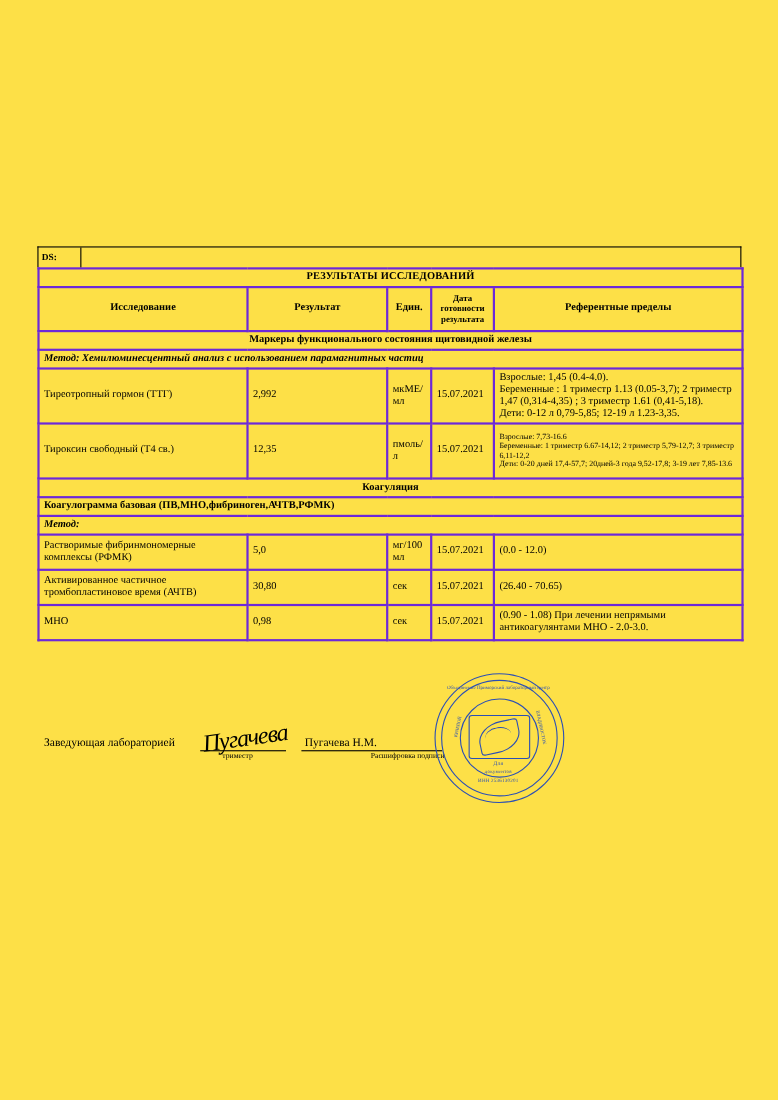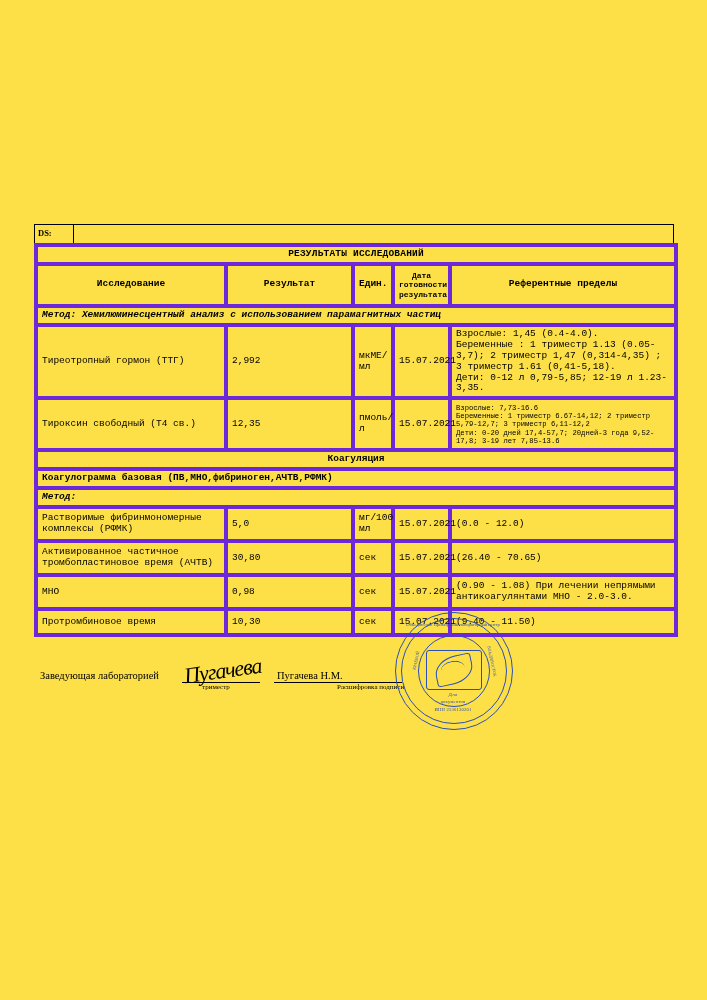--- a/index.html
+++ b/index.html
@@ -52,26 +52,25 @@
     padding: 3px 0 0 4px;
     box-sizing: border-box;
   }
 
   table.res {
     border-collapse: collapse;
     width: 640px;
     table-layout: fixed;
   }
   table.res td, table.res th {
-    border: 4px solid #6d28d9;
+    border: 2px solid #6d28d9;
     vertical-align: middle;
     padding: 2px 4px;
     font-size: 9.5px;
     line-height: 1.15;
-    font-family: Liberation Mono, monospace;
   }
   .title-row td {
     text-align: center;
     font-weight: bold;
     font-size: 13px;
     padding: 4px 0 5px 0;
     letter-spacing: 0.2px;
   }
   .head-row td {
     text-align: center;
@@ -276,20 +275,23 @@
           <td colspan="5">РЕЗУЛЬТАТЫ ИССЛЕДОВАНИЙ</td>
         </tr>
         <tr class="head-row">
           <td>Исследование</td>
           <td>Результат</td>
           <td>Един.</td>
           <td class="small">Дата готовности результата</td>
           <td>Референтные пределы</td>
         </tr>
 
+        <tr class="section-row">
+          <td colspan="5">Маркеры функционального состояния щитовидной железы</td>
+        </tr>
         <tr class="method-row">
           <td colspan="5">Метод: Хемилюминесцентный анализ с использованием парамагнитных частиц</td>
         </tr>
 
         <tr class="row-tall">
           <td class="name-cell">Тиреотропный гормон (ТТГ)</td>
           <td class="val-cell">2,992</td>
           <td class="unit-cell">мкМЕ/мл</td>
           <td class="date-cell">15.07.2021</td>
           <td class="ref-cell" style="white-space:pre-line">Взрослые: 1,45 (0.4-4.0).
@@ -329,27 +331,20 @@
           <td class="unit-cell">сек</td>
           <td class="date-cell">15.07.2021</td>
           <td class="ref-cell">(26.40 - 70.65)</td>
         </tr>
         <tr class="row-two">
           <td class="name-cell">МНО</td>
           <td class="val-cell">0,98</td>
           <td class="unit-cell">сек</td>
           <td class="date-cell">15.07.2021</td>
           <td class="ref-cell">(0.90 - 1.08) При лечении непрямыми антикоагулянтами МНО - 2.0-3.0.</td>
-        </tr>
-        <tr class="row-std">
-          <td class="name-cell">Протромбиновое время</td>
-          <td class="val-cell">10,30</td>
-          <td class="unit-cell">сек</td>
-          <td class="date-cell">15.07.2021</td>
-          <td class="ref-cell">(9.40 - 11.50)</td>
         </tr>
       </tbody>
     </table>
   </div>
 
   <div class="sig">
     <div class="sig-label">Заведующая лабораторией</div>
     <div class="sig-script">Пугачева</div>
     <div class="sig-line1"></div>
     <div class="sig-cap1">триместр</div>

